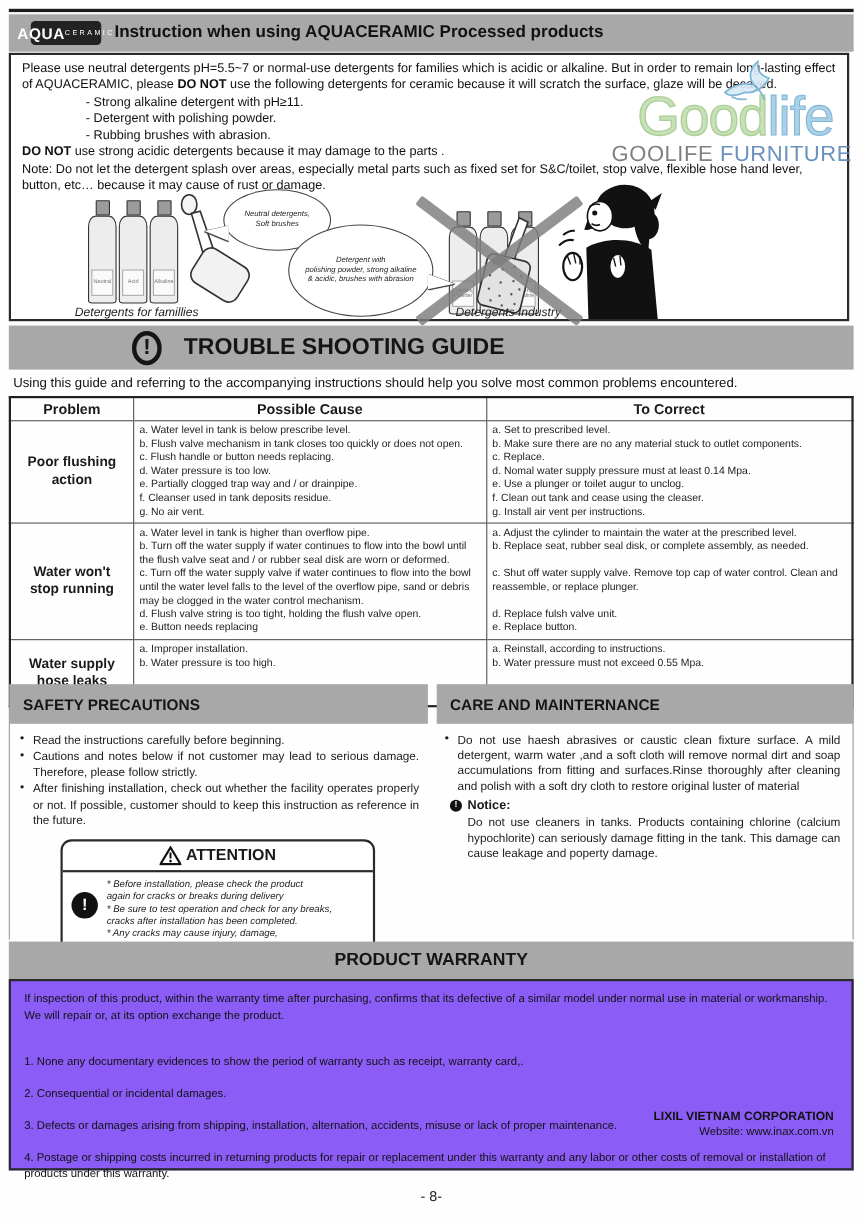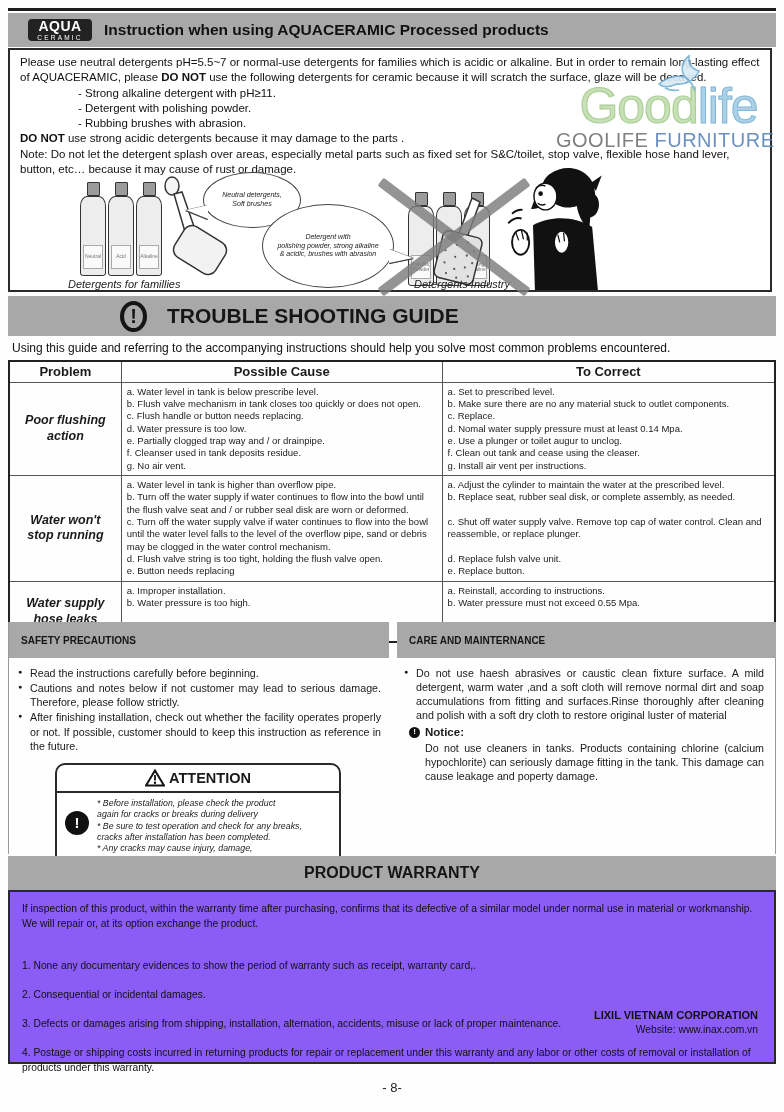--- a/index.html
+++ b/index.html
@@ -3,21 +3,21 @@
 <meta charset="utf-8">
 <style>
   html,body{margin:0;padding:0;background:#fff;}
   body{width:784px;height:1112px;overflow:hidden;font-family:"Liberation Sans",sans-serif;color:#1a1a1a;}
   .page{position:relative;width:784px;height:1112px;background:#fefefe;}
 
   .top-rule{position:absolute;left:8px;top:8px;width:768px;height:3px;background:#1c1c1c;}
 
   
   .hdr{position:absolute;left:8px;top:13px;width:768px;height:34px;background:#a8a8a8;display:flex;align-items:center;}
-  .logo{margin-left:20px;background:#222;color:#fff;border-radius:4px;width:64px;height:22px;display:flex;flex-direction:column;align-items:center;justify-content:center;line-height:1;}
+  .logo{margin-left:20px;background:#222;color:#fff;border-radius:4px;width:64px;height:22px;display:flex;flex-direction:row;align-items:center;justify-content:center;line-height:1;}
   .logo .t{font-weight:bold;font-size:14px;letter-spacing:.5px;}
   .logo .b{font-size:6.5px;letter-spacing:2.2px;margin-top:2px;}
   .hdr-title{margin-left:12px;font-weight:bold;font-size:15.5px;color:#111;}
 
   
   .intro-box{position:absolute;left:8px;top:48px;width:764px;height:244px;border:2px solid #2a2a2a;background:#fff;box-sizing:border-box;}
   .intro-text{padding:5px 10px 0 10px;font-size:11.5px;line-height:1.33;color:#111;}
   .dash{margin-left:58px;}
   .note-wrap{margin-top:0;}
 
@@ -47,29 +47,29 @@
   
   .ts-bar{position:absolute;left:8px;top:296px;width:768px;height:40px;background:#a8a8a8;display:flex;align-items:center;}
   .ts-icon{margin-left:112px;width:27px;height:31px;border:4px solid #151515;border-radius:50%;display:flex;align-items:center;justify-content:center;font-weight:900;font-size:20px;color:#151515;box-sizing:border-box;}
   .ts-title{margin-left:20px;font-size:21px;font-weight:bold;color:#151515;}
   .ts-intro{position:absolute;left:12px;top:341px;width:760px;font-size:12px;color:#111;}
 
   
   .tbl{position:absolute;left:8px;top:360px;width:768px;border-collapse:collapse;table-layout:fixed;border:2px solid #222;}
   .tbl th,.tbl td{border:1px solid #555;vertical-align:top;box-sizing:border-box;}
   .tbl th{font-size:13px;height:21px;text-align:center;font-weight:bold;padding:2px;}
-  td.problem{font-weight:bold;font-size:12.5px;text-align:center;vertical-align:middle;line-height:1.25;padding:14px;font-style:italic;}
+  td.problem{font-weight:bold;font-size:12.5px;text-align:center;vertical-align:middle;line-height:1.25;padding:14px;}
   td.cell{font-size:9.5px;line-height:1.3;padding:3px 5px;white-space:pre-line;color:#222;}
   tr.r1 td{height:92px;} tr.r2 td{height:106px;} tr.r3 td{height:42px;}
 
   
   .twocol{position:absolute;left:8px;top:622px;width:768px;height:232px;border-left:1px solid #999;border-right:1px solid #999;box-sizing:border-box;}
   .colL{position:absolute;left:0;top:0;width:380px;}
   .colR{position:absolute;left:388px;top:0;width:379px;}
-  .sec-bar{height:36px;background:#a8a8a8;display:flex;align-items:center;font-weight:bold;font-size:10px;padding-left:12px;box-sizing:border-box;color:#151515;}
+  .sec-bar{height:36px;background:#a8a8a8;display:flex;align-items:center;font-weight:bold;font-size:14px;padding-left:12px;box-sizing:border-box;color:#151515;}
   .bullets{padding:8px 8px 0 12px;font-size:10.7px;line-height:1.32;text-align:justify;}
   .b-item{position:relative;padding-left:9px;margin-bottom:1px;}
   .b-item::before{content:"\25CF";position:absolute;left:-3px;top:1px;font-size:7px;}
 
   .attn{margin:10px 0 0 46px;width:286px;border:2px solid #2a2a2a;border-radius:10px;background:#fff;box-sizing:border-box;}
   .attn-hd{display:flex;align-items:center;justify-content:center;gap:4px;padding:4px 0;border-bottom:2px solid #2a2a2a;font-weight:bold;font-size:14.5px;}
   .attn-row{display:flex;gap:8px;padding:5px 8px;font-size:8.8px;font-style:italic;line-height:1.3;color:#222;white-space:pre-line;}
   .attn-div{border-top:2px solid #2a2a2a;margin:0 4px;}
   .attn-icon{flex:0 0 auto;width:24px;height:24px;border-radius:50%;background:#111;color:#fff;display:flex;align-items:center;justify-content:center;font-weight:900;font-size:15px;font-style:normal;margin-top:13px;}
   .no-icon{flex:0 0 auto;width:26px;height:26px;border-radius:50%;border:4px solid #111;position:relative;margin-top:5px;box-sizing:border-box;}

